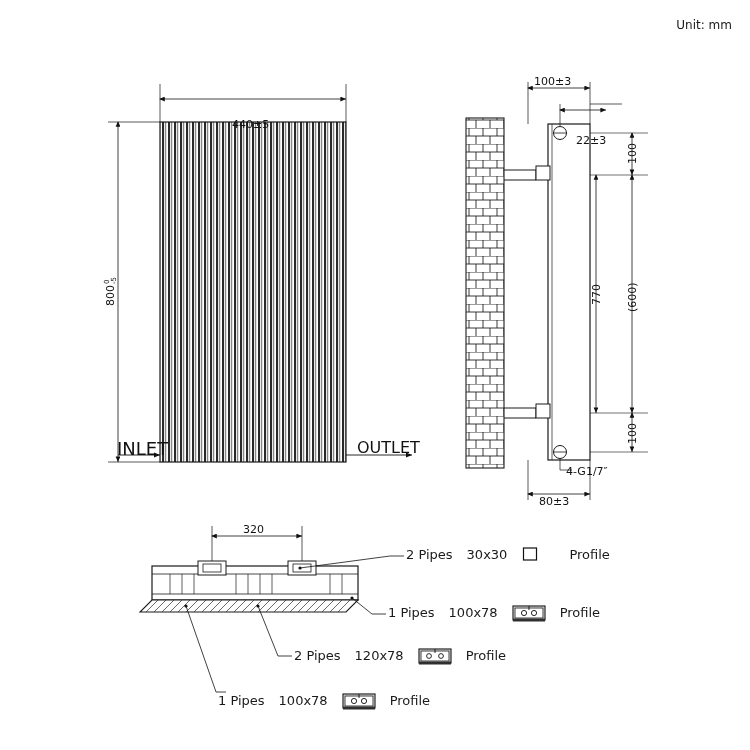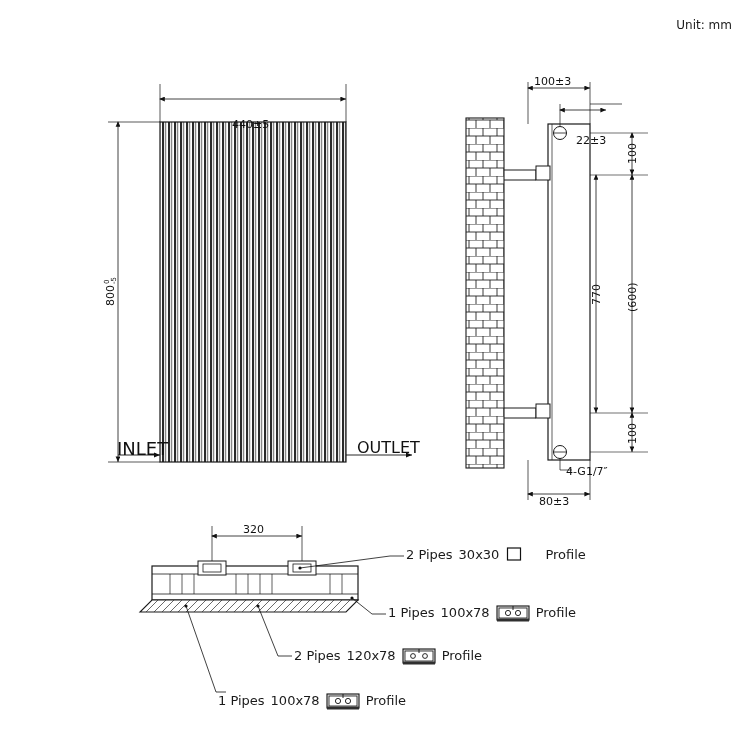--- a/index.html
+++ b/index.html
@@ -43,21 +43,21 @@
   .unit-label {
     position: absolute;
     right: 18px;
     top: 18px;
     font-size: 12px;
   }
   .profile-row {
     position: absolute;
     display: flex;
     align-items: center;
-    gap: 6px;
+    gap: 14px;
     font-size: 13px;
     white-space: nowrap;
   }
   .profile-icon {
     display: inline-block;
     width: 34px;
     height: 18px;
   }
 </style>
 </head>

